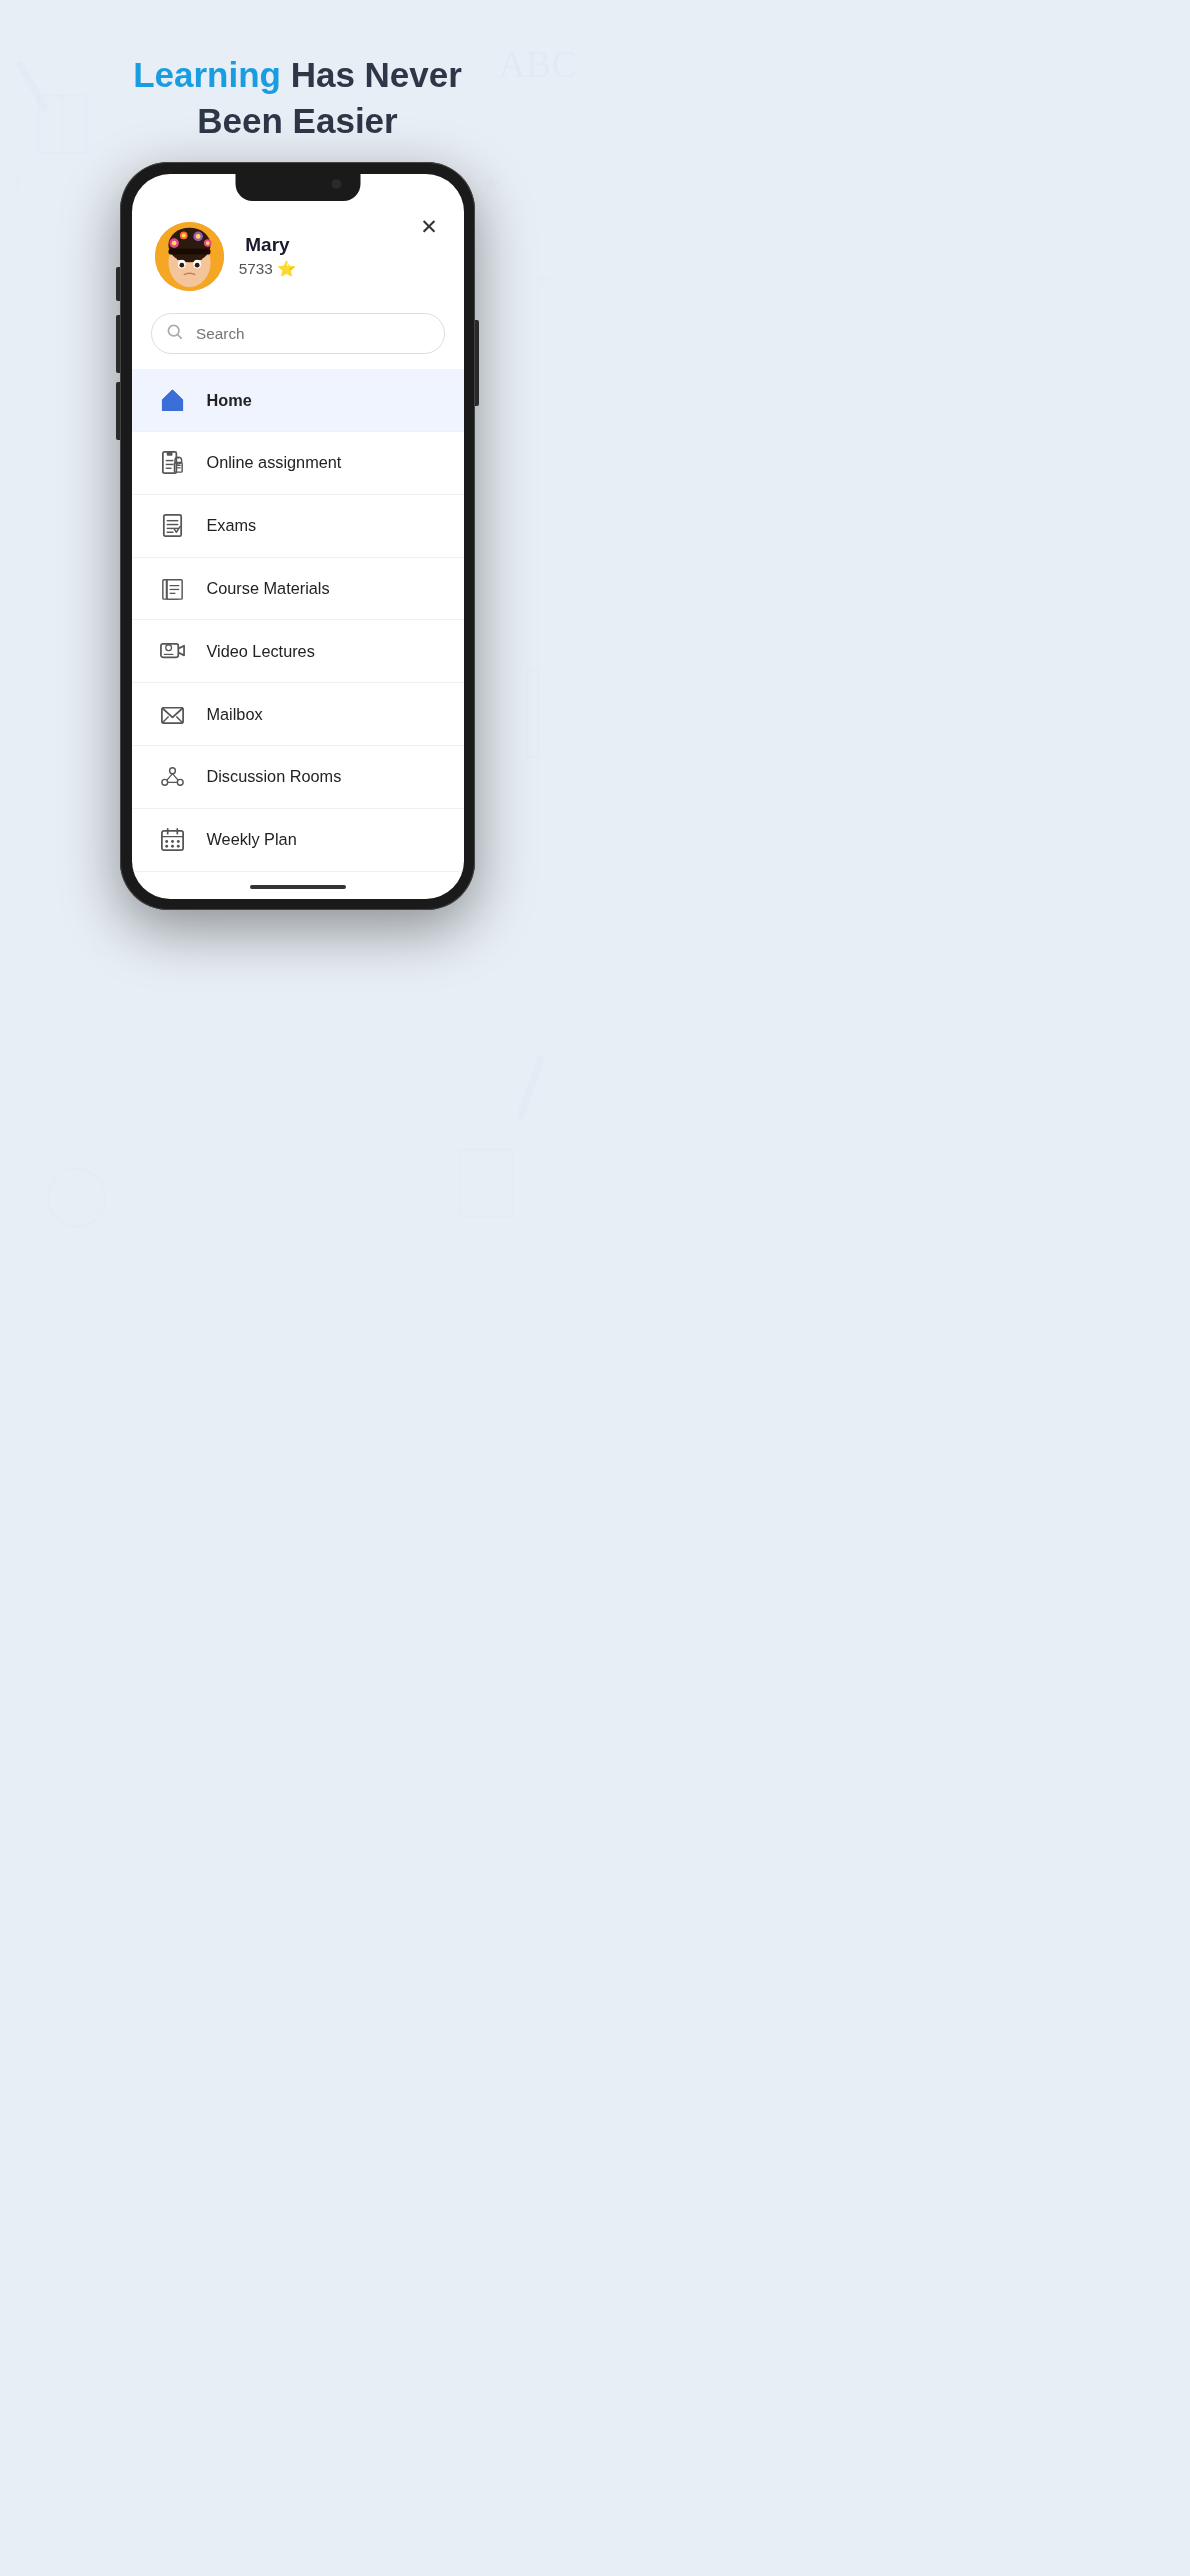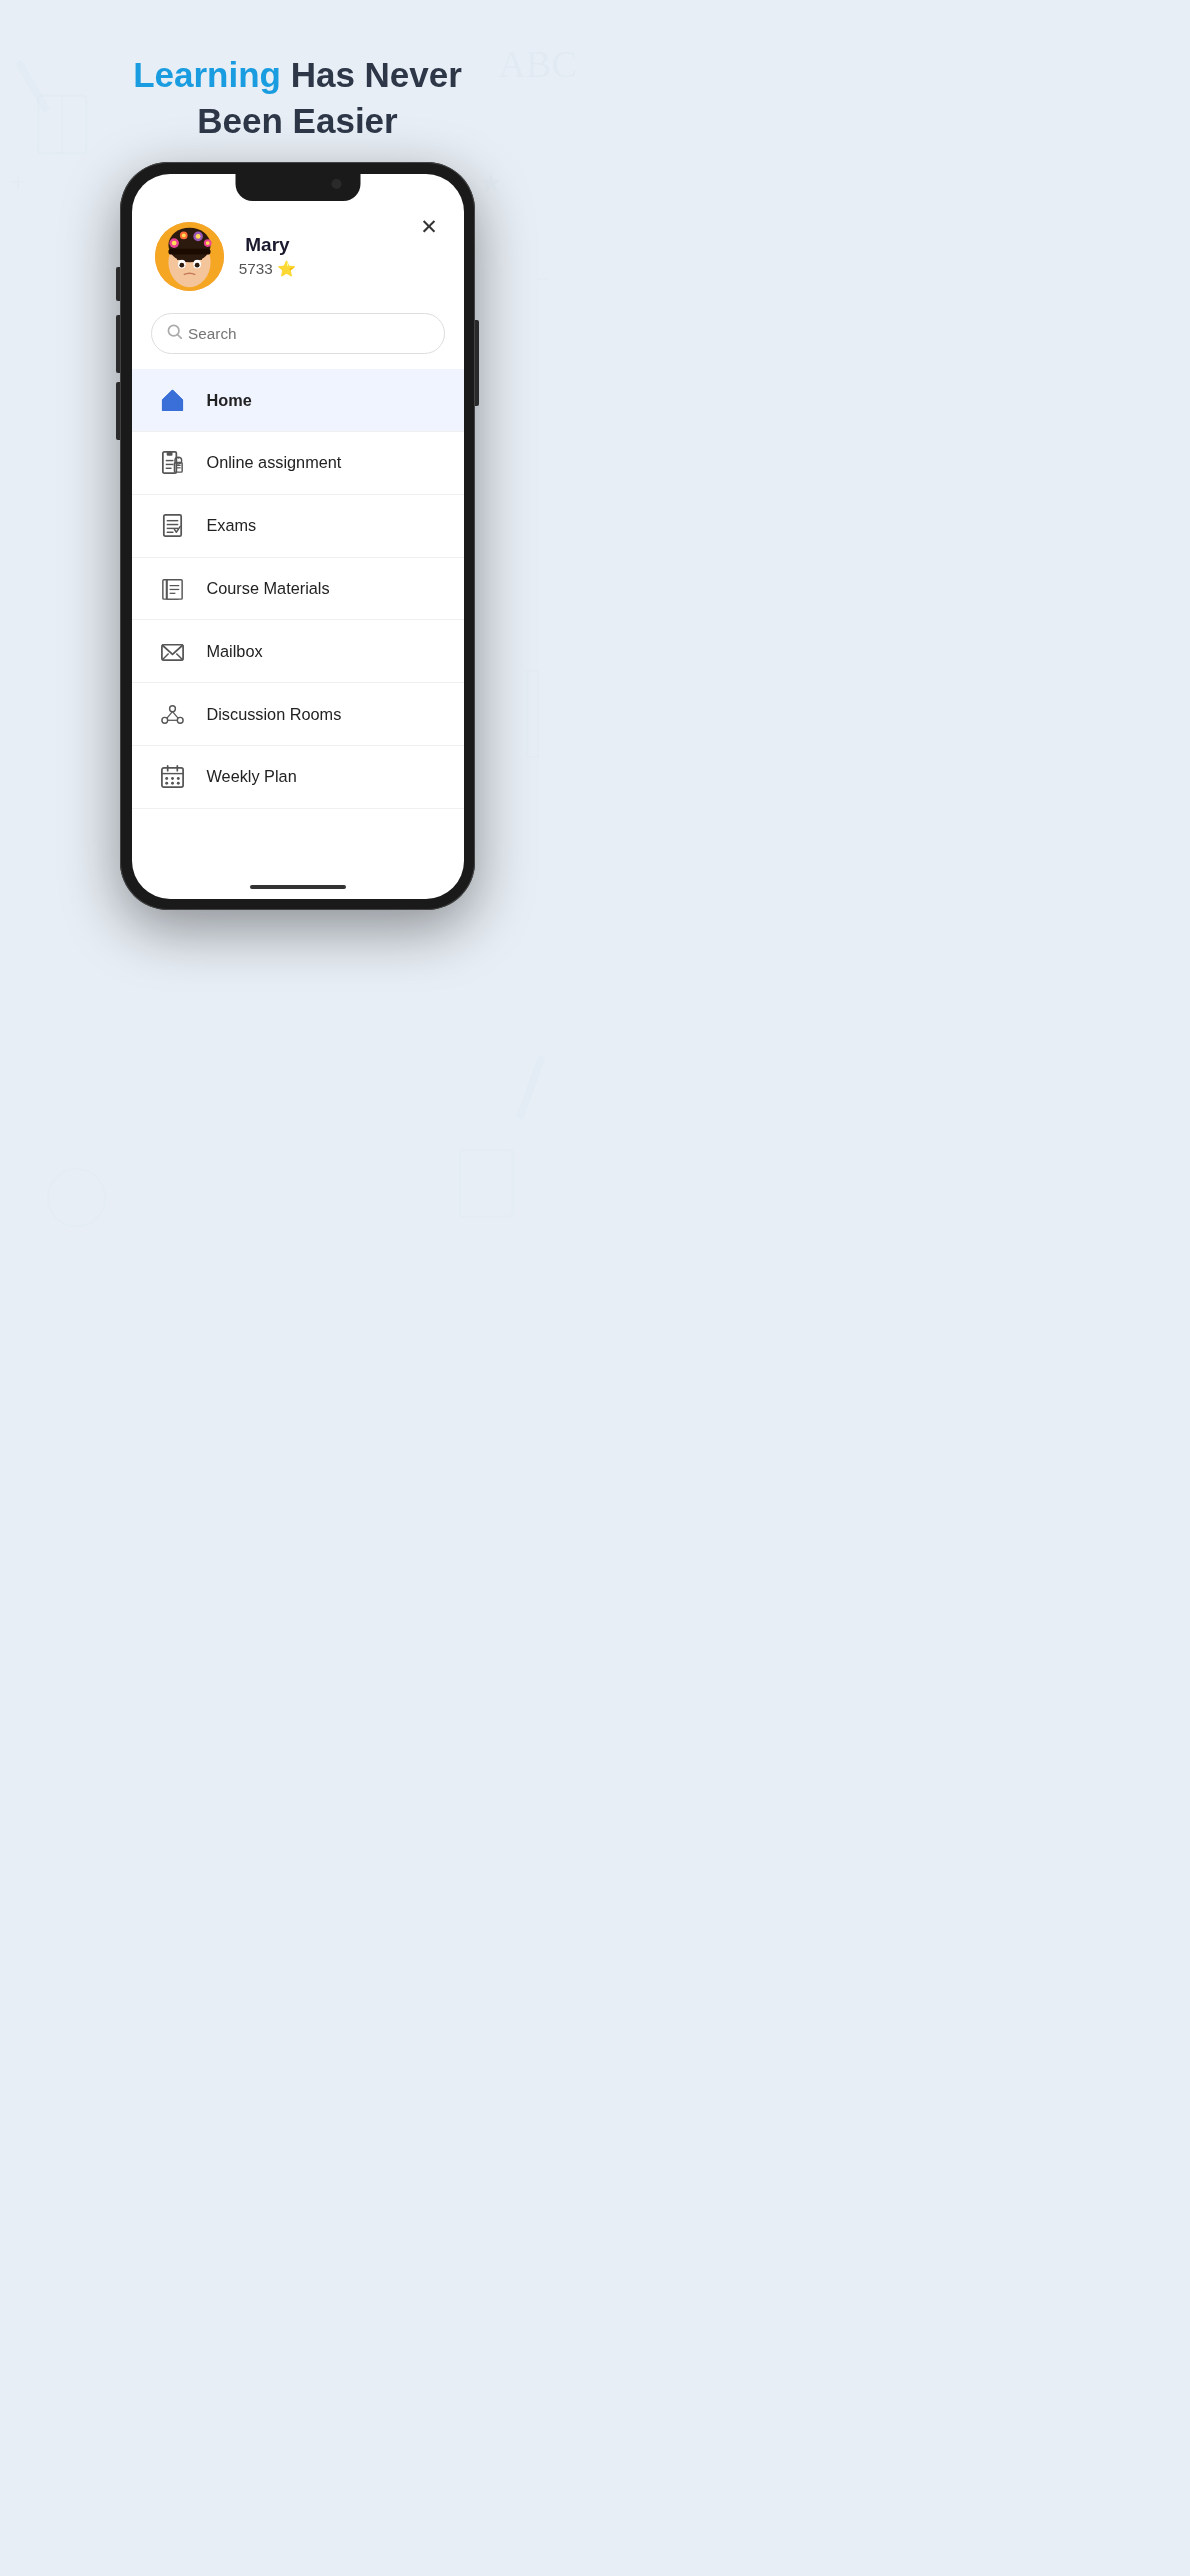--- a/index.html
+++ b/index.html
@@ -192,21 +192,21 @@
 
     
     .search-bar {
       margin: 7.7px 19px 15.3px 19px;
       background: #fff;
       border: 1.4px solid #ddd;
       border-radius: 29px;
       display: flex;
       align-items: center;
       padding: 9.6px 15.3px;
-      gap: 6px;
+      gap: 14px;
     }
 
     .search-icon-wrap {
       color: #aaa;
       font-size: 15.3px;
     }
 
     .search-input {
       border: none;
       outline: none;
@@ -430,20 +430,31 @@
             <rect x="8" y="5" width="16" height="20" rx="1" stroke="#555" stroke-width="1.5" fill="white"></rect>
             <line x1="11" y1="11" x2="21" y2="11" stroke="#555" stroke-width="1.3"></line>
             <line x1="11" y1="15" x2="21" y2="15" stroke="#555" stroke-width="1.3"></line>
             <line x1="11" y1="19" x2="17" y2="19" stroke="#555" stroke-width="1.3"></line>
             <line x1="8" y1="5" x2="8" y2="25" stroke="#555" stroke-width="2"></line>
           </svg>
         </span>
         <span class="menu-label">Course Materials</span>
       </li>
 
+      <li class="menu-item">
+        <span class="menu-icon">
+          <svg viewBox="0 0 28 28" fill="none" xmlns="http://www.w3.org/2000/svg">
+            <rect x="2" y="6" width="18" height="14" rx="2" stroke="#555" stroke-width="1.8" fill="none"></rect>
+            <circle cx="10" cy="10" r="3" stroke="#555" stroke-width="1.3" fill="none"></circle>
+            <line x1="5" y1="17" x2="15" y2="17" stroke="#555" stroke-width="1.2"></line>
+            <polyline points="20,11 26,8 26,18 20,15" stroke="#555" stroke-width="1.8" fill="none" stroke-linejoin="round"></polyline>
+          </svg>
+        </span>
+        <span class="menu-label">Video Lectures</span>
+      </li>
 
       <li class="menu-item">
         <span class="menu-icon">
           <svg viewBox="0 0 28 28" fill="none" xmlns="http://www.w3.org/2000/svg">
             <rect x="3" y="7" width="22" height="16" rx="2" stroke="#555" stroke-width="1.8" fill="none"></rect>
             <polyline points="3,7 14,17 25,7" stroke="#555" stroke-width="1.8" fill="none" stroke-linejoin="round"></polyline>
             <line x1="3" y1="23" x2="10" y2="16" stroke="#555" stroke-width="1.5"></line>
             <line x1="25" y1="23" x2="18" y2="16" stroke="#555" stroke-width="1.5"></line>
           </svg>
         </span>

